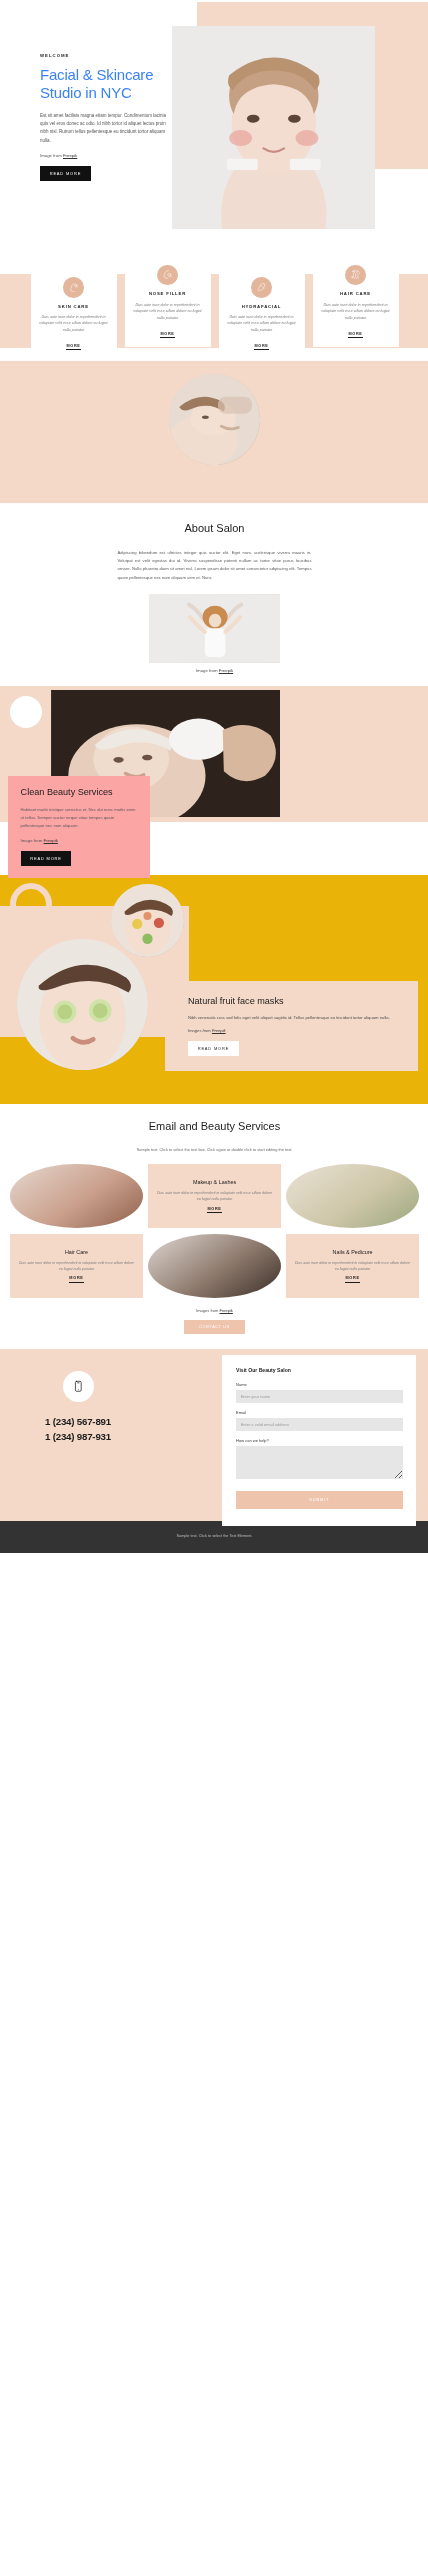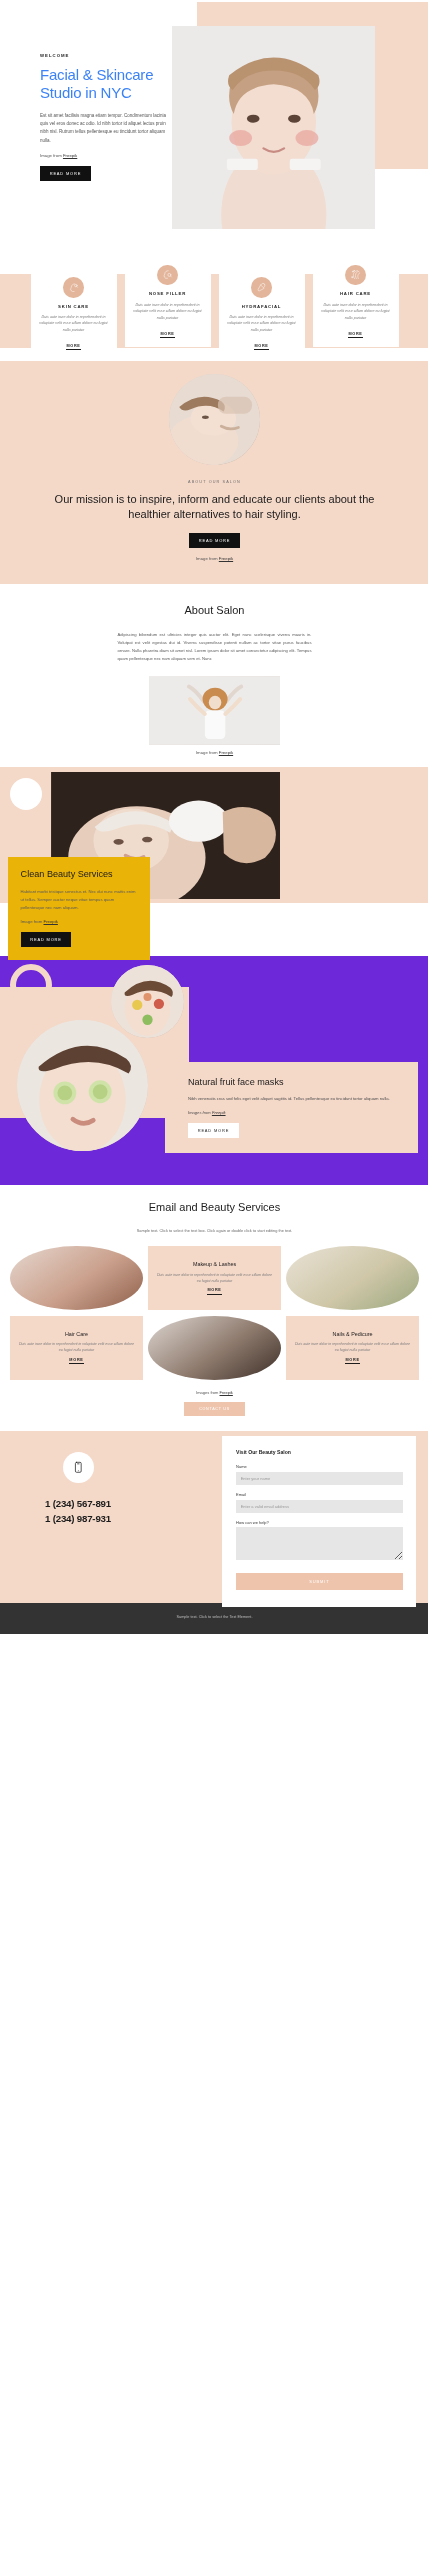--- a/index.html
+++ b/index.html
@@ -143,30 +143,30 @@
     position: absolute; left: 10.3px; top: 10.3px; width: 32px; height: 32px;
     border-radius: 50%; background: #fff;
   }
   .clean-photo {
     position: absolute; left: 51px; top: 4.6px; width: 229px; height: 127px;
     background: linear-gradient(120deg,#d8c4b4,#3a2a22 70%);
     overflow: hidden;
   }
   .clean-card {
     position: absolute; left: 8px; top: 90px; width: 142px;
-    background: #eab308; padding: 11.4px 12.6px 12.6px; z-index: 5;
+    background: #fca5a5; padding: 11.4px 12.6px 12.6px; z-index: 5;
   }
   .clean-title {
     font-size: 9.1px; font-weight: 300; line-height: 1.25; color: #1c1c1c;
     margin-bottom: 8px;
   }
   .clean-text { font-size: 4.2px; line-height: 1.85; color: #5a5a5a; margin-bottom: 8px; }
 
   
-  .fruit { position: relative; background: #6d28d9; height: 229px; }
+  .fruit { position: relative; background: #eab308; height: 229px; }
   .fruit-ring {
     position: absolute; left: 10.3px; top: 8px; width: 42px; height: 42px;
     border-radius: 50%; border: 6.3px solid #f4d8c8;
   }
   .fruit-dot {
     position: absolute; left: 5.7px; top: 103px; width: 30px; height: 30px;
     border-radius: 50%; background: #f4d8c8;
   }
   .fruit-band {
     position: absolute; left: 0; top: 31px; width: 189px; height: 131px; background: #f4d8c8;
@@ -357,28 +357,20 @@
       <svg viewBox="0 0 160 160" width="91" height="91">
         <rect width="160" height="160" fill="#e7dbd2"></rect>
         <ellipse cx="60" cy="118" rx="62" ry="46" fill="#f0ddd0"></ellipse>
         <ellipse cx="78" cy="78" rx="40" ry="30" fill="#f3e0d3"></ellipse>
         <path d="M18 58 q36 -30 74 -10 q10 8 4 18 q-26 -18 -58 -4 q-14 6 -20 -4z" fill="#9d7a5e"></path>
         <ellipse cx="64" cy="76" rx="6" ry="3" fill="#6b5446"></ellipse>
         <path d="M92 92 q14 8 30 2" stroke="#cbb09c" stroke-width="5" fill="none" stroke-linecap="round"></path>
         <rect x="86" y="40" width="60" height="30" rx="14" fill="#d9c2b0" opacity=".7"></rect>
       </svg>
     </div>
-    <div class="mission-inner">
-      <div class="mission-eyebrow">ABOUT OUR SALON</div>
-      <h2 class="mission-title">Our mission is to inspire, inform and educate our clients about the healthier alternatives to hair styling.</h2>
-      <button class="btn-dark">READ MORE</button>
-      <div class="credit">
-        <span>Image from </span><a href="#">Freepik</a>
-      </div>
-    </div>
   </div>
 
   <div class="about">
     <h2 class="section-title">About Salon</h2>
     <p class="about-text">Adipiscing bibendum est ultricies integer quis auctor elit. Eget nunc scelerisque viverra mauris in. Volutpat est velit egestas dui id. Viverra suspendisse potenti nullam ac tortor vitae purus faucibus ornare. Nulla pharetra diam sit amet nisl. Lorem ipsum dolor sit amet consectetur adipiscing elit. Tempus quam pellentesque nec nam aliquam sem et. Nunc</p>
     <div class="about-photo">
       <svg viewBox="0 0 230 120" width="131" height="69">
         <rect width="230" height="120" fill="#edebe9"></rect>
         <path d="M96 44 q-14 -20 -26 -26 M136 44 q14 -20 26 -26" stroke="#e2d7cf" stroke-width="7" fill="none" stroke-linecap="round"></path>
         <ellipse cx="116" cy="40" rx="22" ry="20" fill="#c98b4e"></ellipse>

